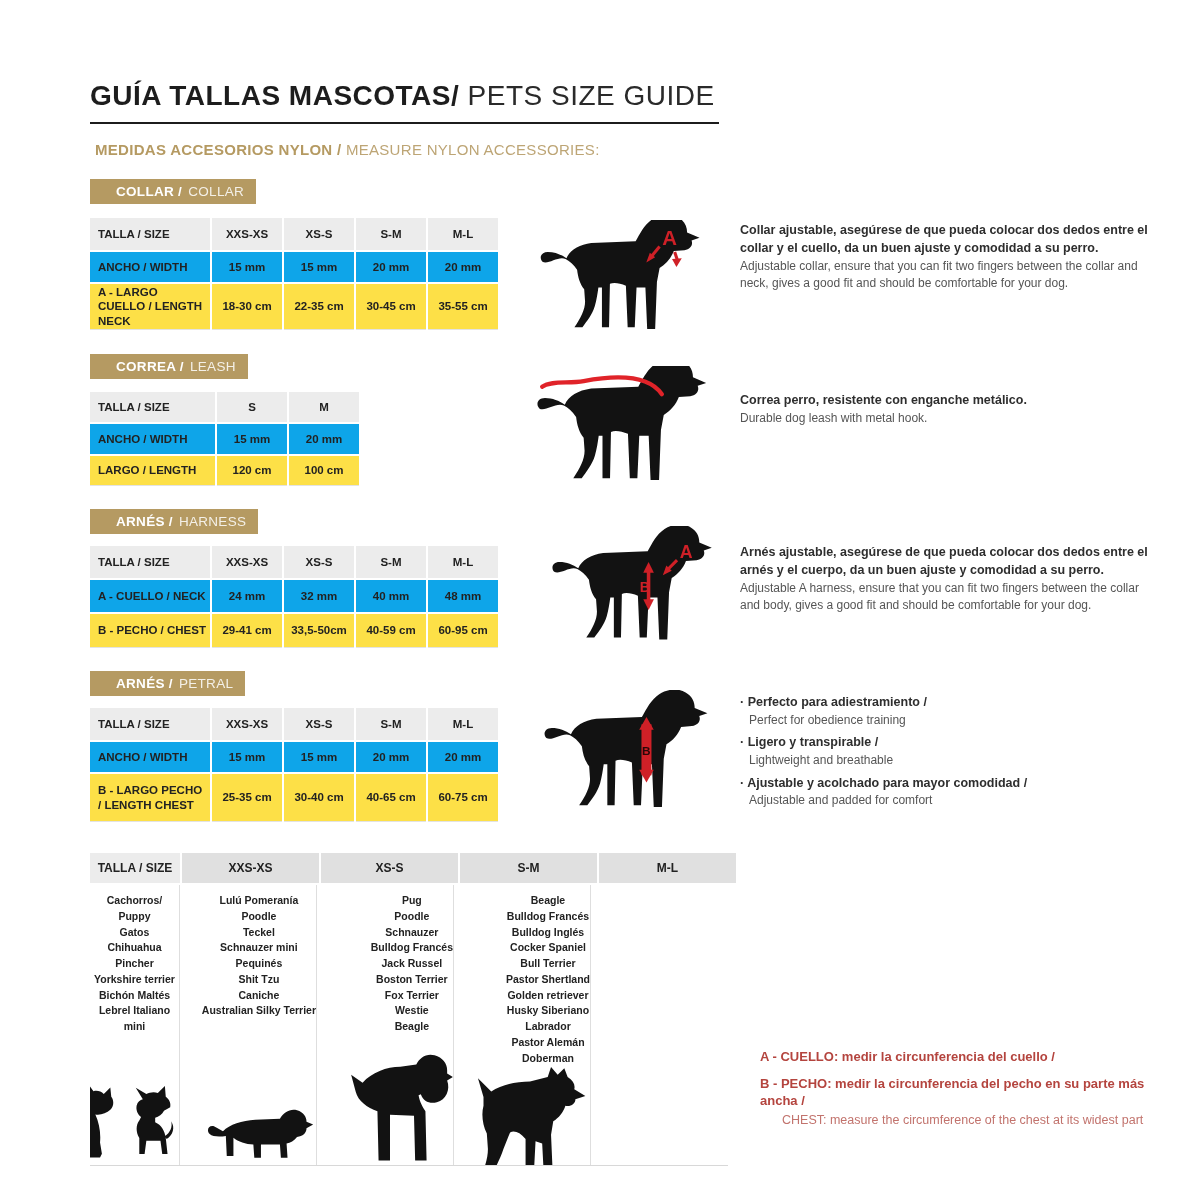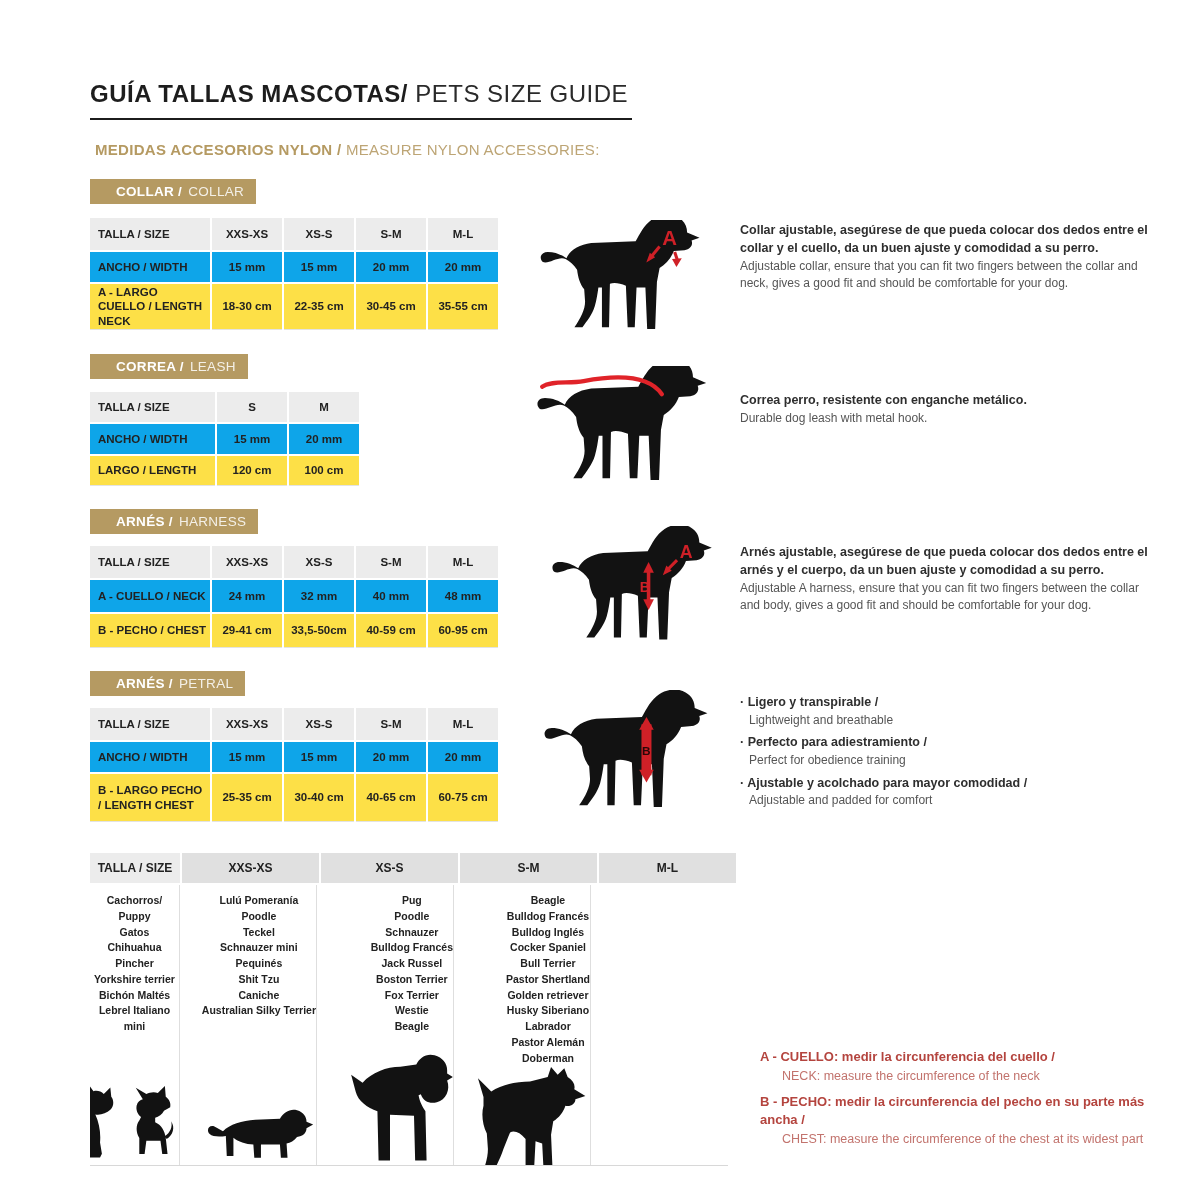--- a/index.html
+++ b/index.html
@@ -1,20 +1,20 @@
 <!DOCTYPE html>
 <html><head>
 <meta charset="utf-8">
 <style>
   html,body{margin:0;padding:0;background:#ffffff;}
   body{font-family:"Liberation Sans", sans-serif; color:#1d1d1d;}
   .sheet{position:relative;width:1200px;height:1200px;background:#fff;overflow:hidden;}
 
   
-  .title{position:absolute;left:90px;top:80px;font-size:24px;letter-spacing:.5px;
+  .title{position:absolute;left:90px;top:80px;font-size:28px;letter-spacing:.5px;
          border-bottom:2px solid #1c1c1c;padding-bottom:10px;padding-right:4px;}
   .title .b{font-weight:bold;}
   .title .l{font-weight:normal;color:#2a2a2a;}
   .subtitle{position:absolute;left:95px;top:141px;font-size:15px;letter-spacing:.3px;}
   .subtitle .b{font-weight:bold;color:#b59a62;}
   .subtitle .l{font-weight:normal;color:#bda575;}
 
   
   .badge{position:absolute;background:#b59a62;color:#fff;font-size:13.5px;
          padding:5px 12px 5px 26px;letter-spacing:.3px;}
@@ -232,26 +232,26 @@
       <use href="#sym-dog" width="200" height="145" y="-6"></use>
       <path d="M117,36 L117,92" stroke="#cf2027" stroke-width="11" fill="none"></path>
       <polygon points="109,42 125,42 117,28" fill="#cf2027"></polygon>
       <polygon points="109,86 125,86 117,100" fill="#cf2027"></polygon>
       <text class="annot-text" x="112" y="70" font-size="13" fill="#2a0708">B</text>
     </svg>
   </div>
 
   <div class="bullets" style="left:740px;top:694px;">
     <div class="bullet">
+      <div class="es">Perfecto para adiestramiento /</div>
+      <div class="en">Perfect for obedience training</div>
+    </div>
+    <div class="bullet">
       <div class="es">Ligero y transpirable /</div>
       <div class="en">Lightweight and breathable</div>
-    </div>
-    <div class="bullet">
-      <div class="es">Perfecto para adiestramiento /</div>
-      <div class="en">Perfect for obedience training</div>
     </div>
     <div class="bullet">
       <div class="es">Ajustable y acolchado para mayor comodidad /</div>
       <div class="en">Adjustable and padded for comfort</div>
     </div>
   </div>
 
   <div class="breed-head">
     <div class="hc first">TALLA / SIZE</div>
     <div class="hc">XXS-XS</div>
@@ -337,21 +337,20 @@
         <svg width="120" height="124" viewBox="0 0 108 112">
           <path fill="#121212" d="M12,28 L7,11 L19,23 C28,17 42,14 54,14 L70,10 L73,1 L79,8 L85,2 L88,10 C93,13 95,17 94,21 L104,27 L95,30 C95,34 91,37 86,36 C84,42 80,47 75,50 L73,62 L75,108 L67,108 L65,70 L59,68 L57,106 L50,106 L50,66 C45,60 40,58 36,60 L30,75 C26,87 20,97 14,108 L5,108 C12,96 16,85 16,75 L15,61 C11,53 10,43 12,36 Z"></path>
         </svg>
       </div>
     </div>
   </div>
 
   <div class="notes">
     <div class="note">
       <span class="b">A - CUELLO: medir la circunferencia del cuello /</span>
-      <span class="l">NECK: measure the circumference of the neck</span>
     </div>
     <div class="note">
       <span class="b">B - PECHO: medir la circunferencia del pecho en su parte más ancha /</span>
       <span class="l">CHEST: measure the circumference of the chest at its widest part</span>
     </div>
   </div>
 
 </div>
 
 </body></html>

